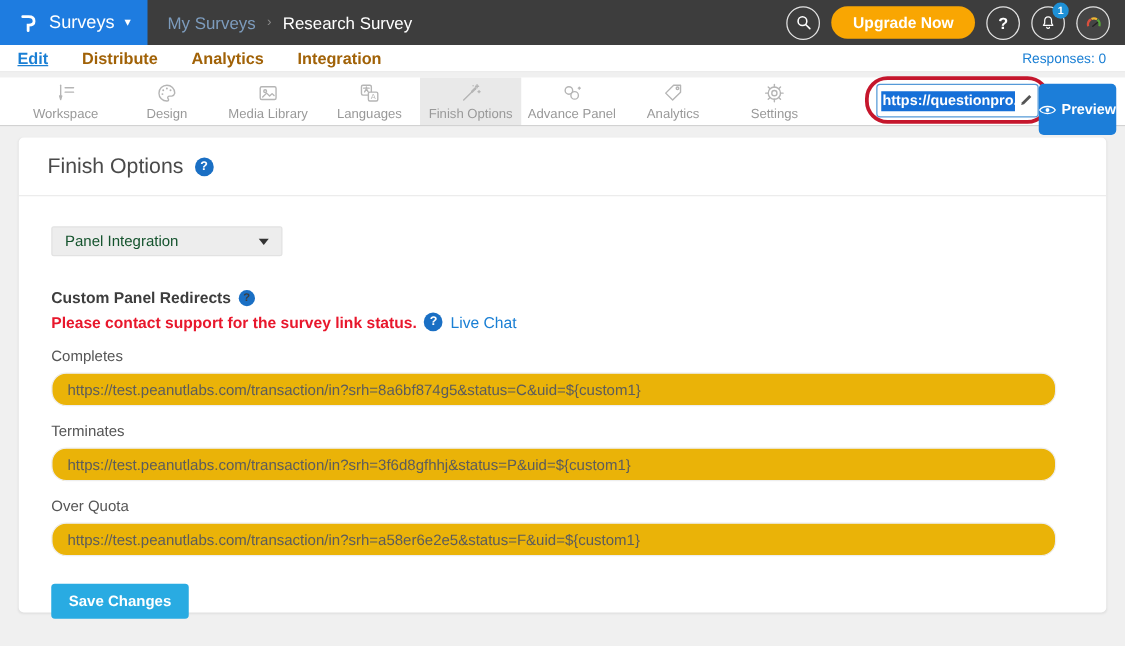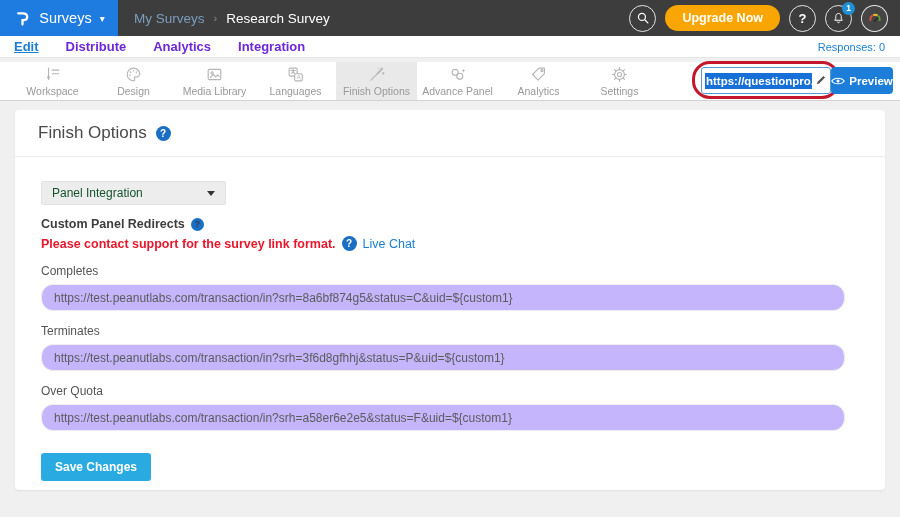--- a/index.html
+++ b/index.html
@@ -25,21 +25,21 @@
   .upgrade-btn { background:var(--orange,#f9a602); color:#fff; font-weight:bold; font-size:12.5px;
                  border:none; border-radius:14px; padding:6px 17px; cursor:pointer; }
   .badge { position:absolute; top:-4px; right:-4px; width:13px; height:13px; border-radius:50%;
            background:#1e90d6; color:#fff; font-size:8.5px; font-weight:bold;
            display:flex; align-items:center; justify-content:center; }
   .avatar { background:#454545; }
 
   
   .navrow { position:absolute; left:0; top:36px; width:900px; height:22px; background:#fff;
             border-bottom:1px solid #e6e6e6; display:flex; align-items:center; padding:0 15px 0 14px; }
-  .nav-item { font-size:13px; font-weight:bold; color:#6d28d9; margin-right:27px; cursor:pointer; }
+  .nav-item { font-size:13px; font-weight:bold; color:#a16207; margin-right:27px; cursor:pointer; }
   .nav-item.active { color:var(--accent-blue,#1a7fd4); text-decoration:underline; }
   .responses { margin-left:auto; font-size:11px; color:var(--accent-blue,#1a7fd4); }
 
   
   .toolbar { position:absolute; left:0; top:62px; width:900px; height:39px; background:#fff;
              border-bottom:1px solid #d2d2d2; display:flex; align-items:stretch; padding-left:12px; }
   .tool-item { width:81px; display:flex; flex-direction:column; align-items:center;
                justify-content:center; gap:1px; cursor:pointer; }
   .tool-item.active { background:#e9e9e9; }
   .tool-item svg { width:19px; height:19px; stroke:#b5b5b5; fill:none; stroke-width:1.4;
@@ -48,21 +48,21 @@
 
   .url-wrap { position:absolute; left:692px; top:61px; width:148px; height:38px;
               border:3px solid var(--annotation-red,#c5162c); border-radius:18px; pointer-events:none; }
   .url-input { position:absolute; left:701px; top:67px; width:130px; height:27px; background:#fff;
                border:1px solid #569ad8; border-radius:3px; display:flex; align-items:center;
                padding:0 3px; cursor:text; overflow:hidden; }
   .url-text { background:#1670d8; color:#fff; font-size:11.5px; font-weight:bold; padding:2px 1px;
               white-space:nowrap; overflow:hidden; flex:1; }
   .url-pencil { flex:none; margin-left:2px; cursor:pointer; }
 
-  .preview-btn { position:absolute; left:831px; top:67px; width:62px; height:27px;
+  .preview-btn { position:absolute; left:831px; top:67px; width:62px; height:41px;
                  background:var(--preview-blue,#1c7ed9); border:none; border-radius:4px; color:#fff;
                  font-size:11.5px; font-weight:bold; display:flex; align-items:center;
                  justify-content:center; gap:4px; cursor:pointer; font-family:inherit; }
 
   
   .card { position:absolute; left:15px; top:110px; width:870px; height:380px; background:#fff;
           border-radius:4px; box-shadow:0 1px 2px rgba(0,0,0,.07); }
   .card-header { height:47px; border-bottom:1px solid #ececec; display:flex; align-items:center;
                  gap:9px; padding-left:23px; }
   .card-title { font-size:17px; color:#4a4a4a; }
@@ -71,28 +71,28 @@
               justify-content:center; cursor:pointer; flex:none; }
   .help-dot.small { width:13px; height:13px; font-size:9px; }
   .card-body { padding:24px 40px 0 26px; }
 
   .dropdown { width:185px; height:24px; background:#ededed; border:1px solid #e2e2e2;
               border-radius:2px; display:flex; align-items:center; padding:0 10px;
               font-size:12px; color:#14532d; cursor:pointer; }
   .dd-caret { margin-left:auto; width:0; height:0; border-left:4px solid transparent;
               border-right:4px solid transparent; border-top:5px solid #333; }
 
-  .section-label { margin-top:12px; display:flex; align-items:center; gap:6px; }
+  .section-label { margin-top:26px; display:flex; align-items:center; gap:6px; }
   .section-label span { font-size:12.5px; font-weight:bold; color:#3d3d3d; }
   .notice-row { margin-top:5px; display:flex; align-items:center; gap:6px; }
   .notice-text { font-size:12.5px; font-weight:bold; color:var(--error-red,#e8172c); }
   .live-chat { font-size:12.5px; color:var(--accent-blue,#1a7fd4); cursor:pointer; }
 
   .field-label { margin-top:13px; font-size:12px; color:#555; }
-  .field-box { margin-top:6px; height:27px; background:#c4b5fd; border:1px solid #eee;
+  .field-box { margin-top:6px; height:27px; background:#eab308; border:1px solid #eee;
                border-radius:12px; display:flex; align-items:center; padding:0 12px;
                font-size:12px; color:#5c5c5c; white-space:nowrap; overflow:hidden; }
 
   .save-btn { margin-top:22px; background:var(--save-blue,#29abe2); border:none; border-radius:3px;
               color:#fff; font-size:12px; font-weight:bold; padding:7px 14px; cursor:pointer;
               font-family:inherit; }
 </style>
 </head>
 <body>
 
@@ -267,21 +267,21 @@
         <span>Panel Integration</span>
         <span class="dd-caret"></span>
       </div>
 
       <div class="section-label">
         <span>Custom Panel Redirects</span>
         <span class="help-dot small">?</span>
       </div>
 
       <div class="notice-row">
-        <span class="notice-text">Please contact support for the survey link format.</span>
+        <span class="notice-text">Please contact support for the survey link status.</span>
         <span class="help-dot">?</span>
         <span class="live-chat">Live Chat</span>
       </div>
 
       <div class="field-label">Completes</div>
       <div class="field-box">https://test.peanutlabs.com/transaction/in?srh=8a6bf874g5&amp;status=C&amp;uid=${custom1}</div>
 
       <div class="field-label">Terminates</div>
       <div class="field-box">https://test.peanutlabs.com/transaction/in?srh=3f6d8gfhhj&amp;status=P&amp;uid=${custom1}</div>
 

